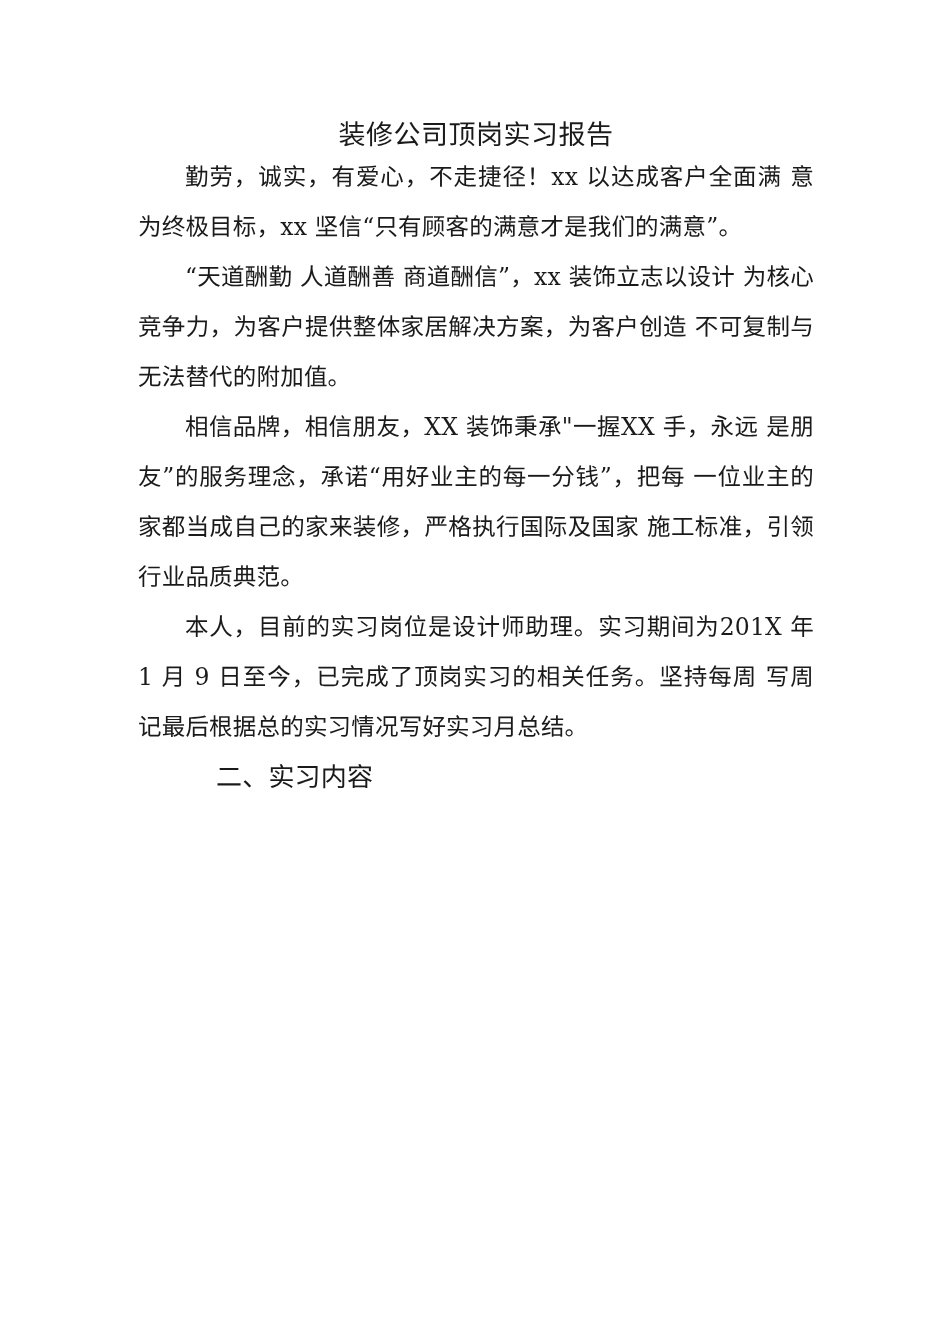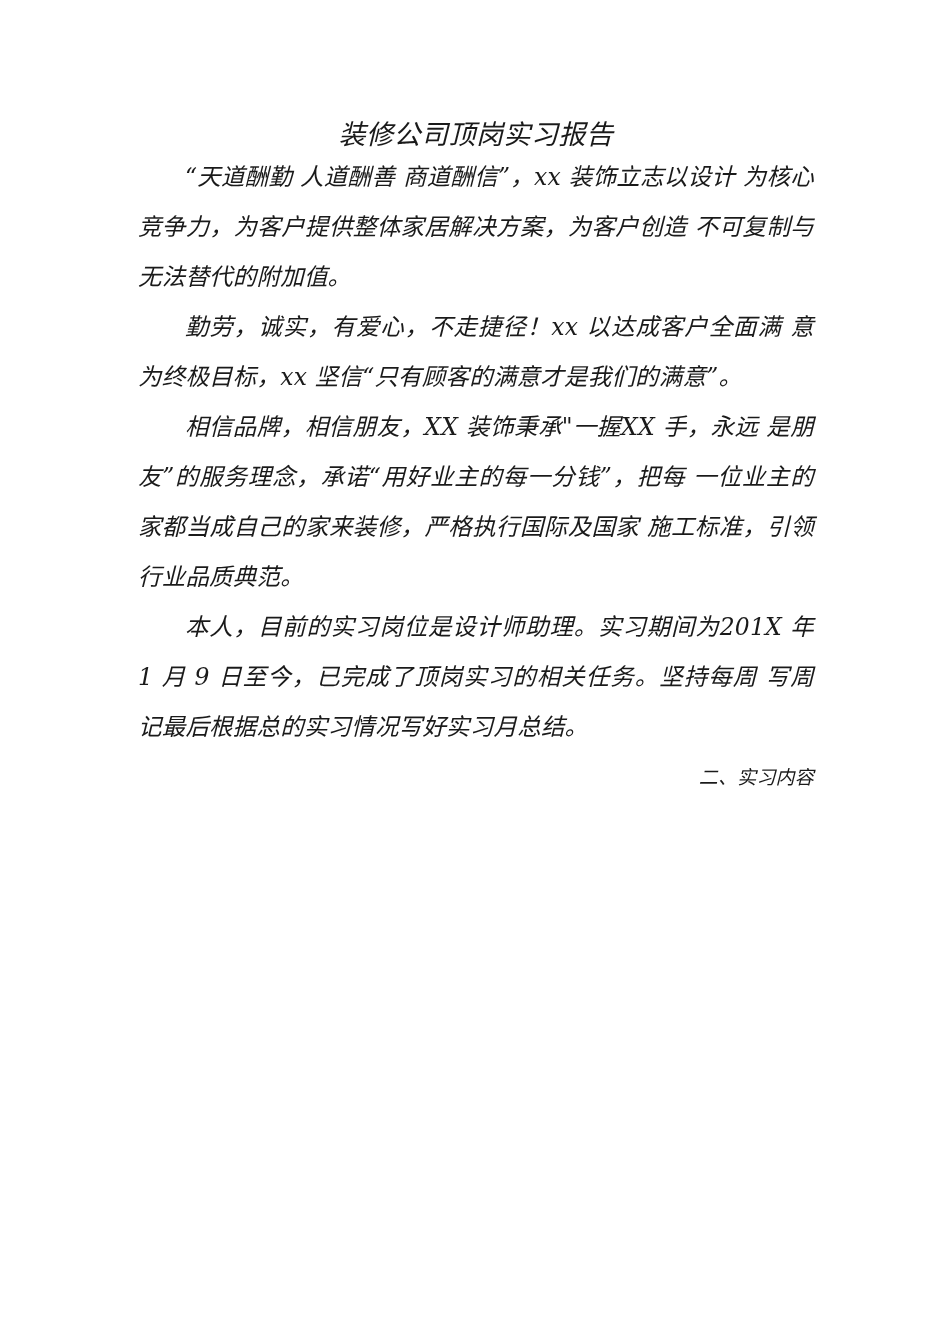--- a/index.html
+++ b/index.html
@@ -13,21 +13,20 @@
     color: #1a1a1a;
   }
   .page {
     position: relative;
     width: 950px;
     height: 1340px;
     margin: 0 auto;
     background: #ffffff;
     overflow: hidden;
     box-sizing: border-box;
-    font-style: italic;
   }
   .content {
     position: absolute;
     left: 138px;
     top: 0;
     width: 676px;
   }
   .doc-title {
     font-size: 27px;
     line-height: 34px;
@@ -59,41 +58,40 @@
     margin: 0;
     text-indent: 2em;
     white-space: pre;
     letter-spacing: 0.2px;
   }
   .gap {
     display: inline-block;
     width: 88px;
   }
   .sec-heading {
-    font-size: 19px;
+    font-size: 26px;
     line-height: 50px;
     margin: 0;
     text-indent: 3em;
     letter-spacing: 0.2px;
-    text-align: right;
   }
 </style>
 </head>
 <body>
 
 <div class="page">
   <div class="content">
 
     <h1 class="doc-title">装修公司顶岗实习报告</h1>
 
 
 
+    <p class="para indent2">勤劳，诚实，有爱心，不走捷径！xx 以达成客户全面满 意为终极目标，xx 坚信“只有顾客的满意才是我们的满意”。</p>
+
     <p class="para indent2">“天道酬勤 人道酬善 商道酬信”，xx 装饰立志以设计 为核心竞争力，为客户提供整体家居解决方案，为客户创造 不可复制与无法替代的附加值。</p>
-
-    <p class="para indent2">勤劳，诚实，有爱心，不走捷径！xx 以达成客户全面满 意为终极目标，xx 坚信“只有顾客的满意才是我们的满意”。</p>
 
     <p class="para indent2">相信品牌，相信朋友，XX 装饰秉承"一握XX 手，永远 是朋友”的服务理念，承诺“用好业主的每一分钱”，把每 一位业主的家都当成自己的家来装修，严格执行国际及国家 施工标准，引领行业品质典范。</p>
 
 
     <p class="para indent2">本人，目前的实习岗位是设计师助理。实习期间为201X 年1 月 9 日至今，已完成了顶岗实习的相关任务。坚持每周 写周记最后根据总的实习情况写好实习月总结。</p>
 
     <p class="sec-heading">二、实习内容</p>
 
   </div>
 </div>

